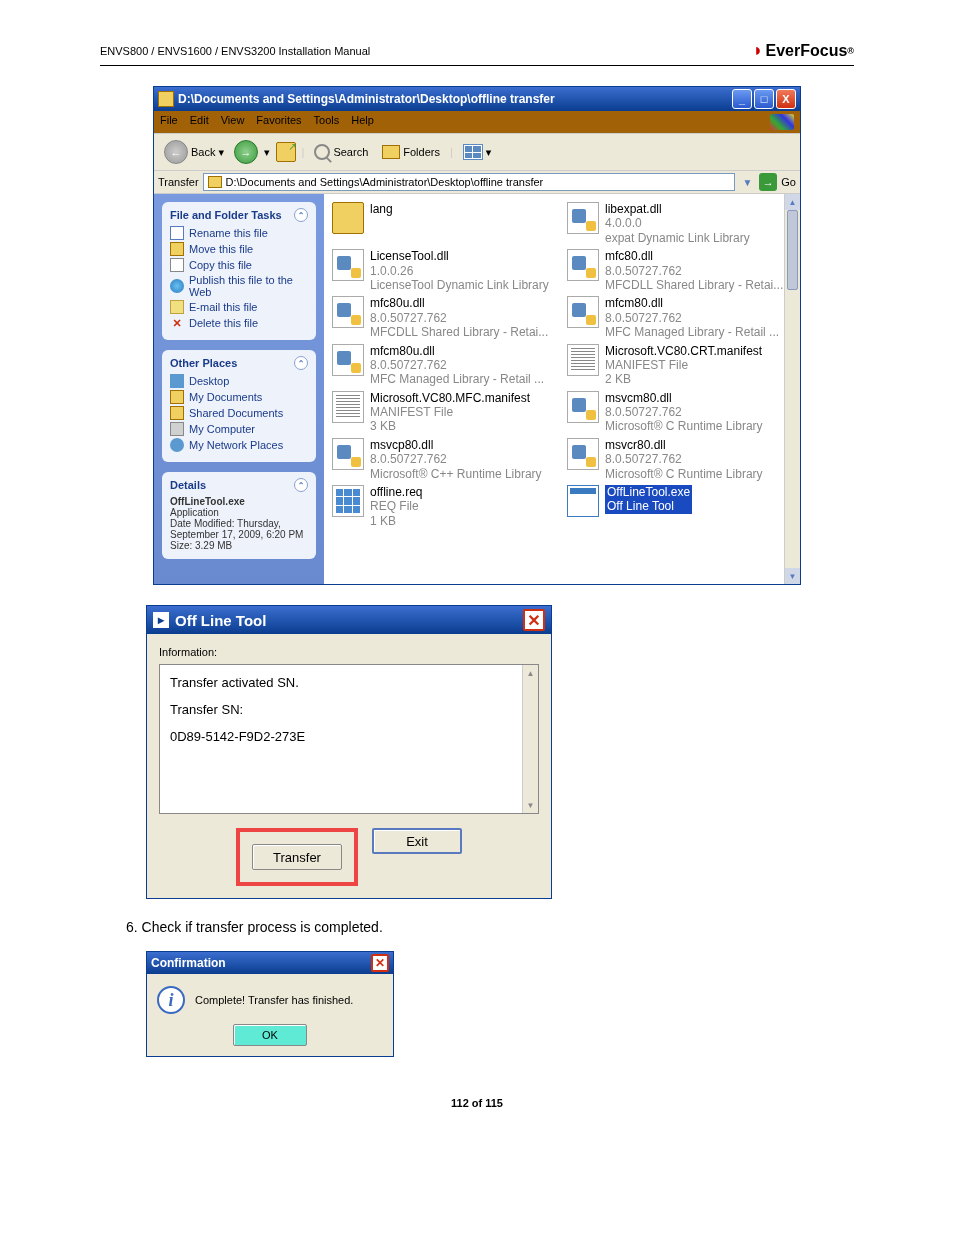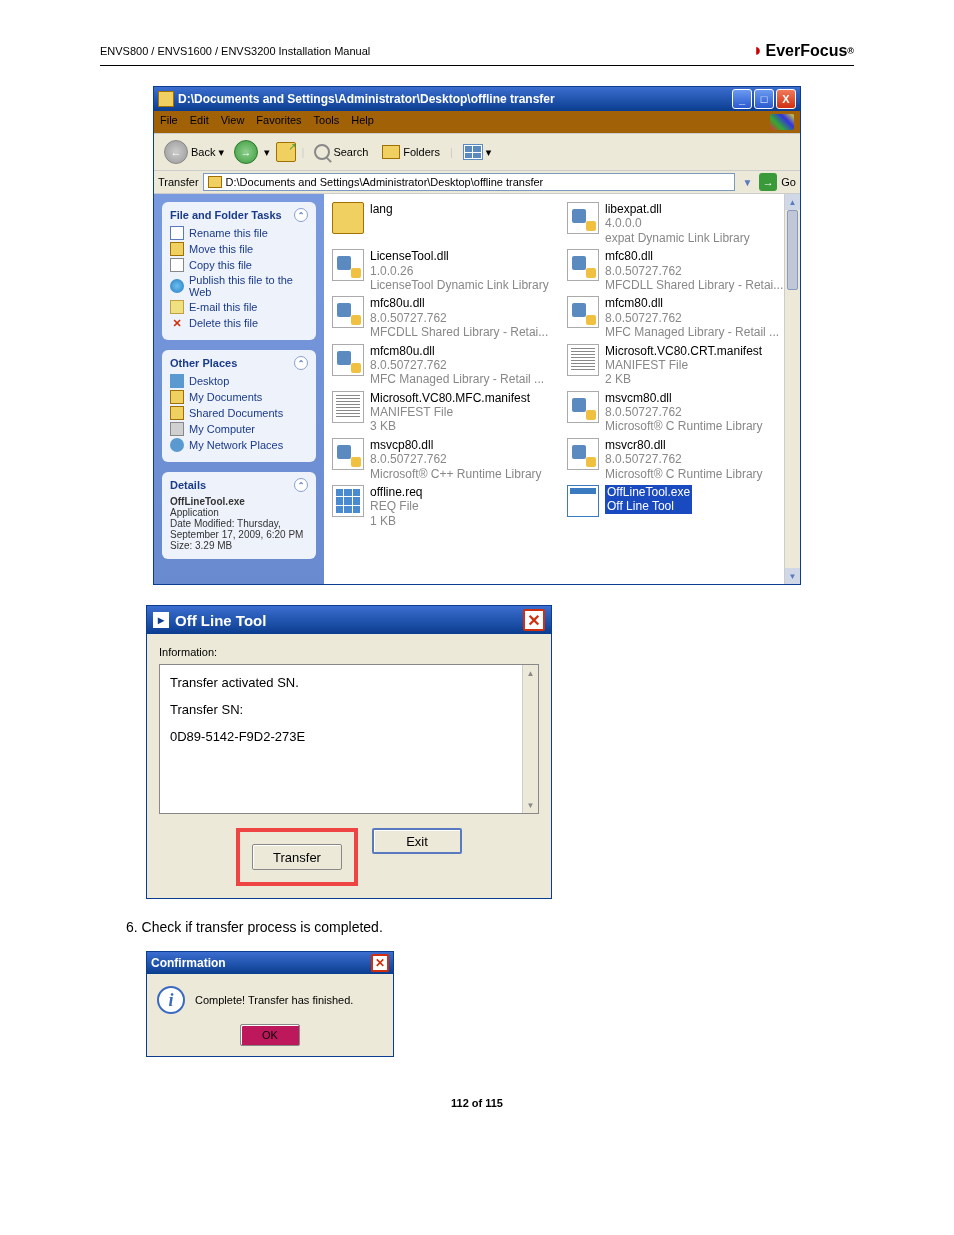--- a/index.html
+++ b/index.html
@@ -204,21 +204,21 @@
   }
   .conf-close{width:18px;height:18px;background:#fff;border:2px solid #d03010;color:#d03010;font-weight:bold;display:flex;align-items:center;justify-content:center;font-size:12px;border-radius:2px;}
   .conf-body{background:#ece9d8;padding:12px 10px 10px 10px;}
   .conf-row{display:flex;align-items:center;gap:10px;}
   .info-ico{
     width:28px;height:28px;border-radius:50%;background:#fff;border:2px solid #3a6ac0;
     display:flex;align-items:center;justify-content:center;color:#3a6ac0;font-weight:bold;font-size:18px;font-family:Georgia,serif;font-style:italic;
   }
   .conf-msg{font-size:11px;}
   .conf-btn-row{display:flex;justify-content:center;margin-top:10px;}
-  .conf-btn{width:60px;height:22px;background:#be185d;border:1px solid #888;border-radius:2px;display:flex;align-items:center;justify-content:center;font-size:11px;box-shadow:inset 1px 1px 0 #fff;}
+  .conf-btn{width:74px;height:22px;background:#5eead4;border:1px solid #888;border-radius:2px;display:flex;align-items:center;justify-content:center;font-size:11px;box-shadow:inset 1px 1px 0 #fff;}
 
   .footer{ text-align:center; font-size:11px; font-weight:bold; margin-top:40px;}
 </style>
 </head>
 <body>
 
 <div class="page">
 
   <div class="header-row">
     <span class="header-left">ENVS800 / ENVS1600 / ENVS3200 Installation Manual</span>

